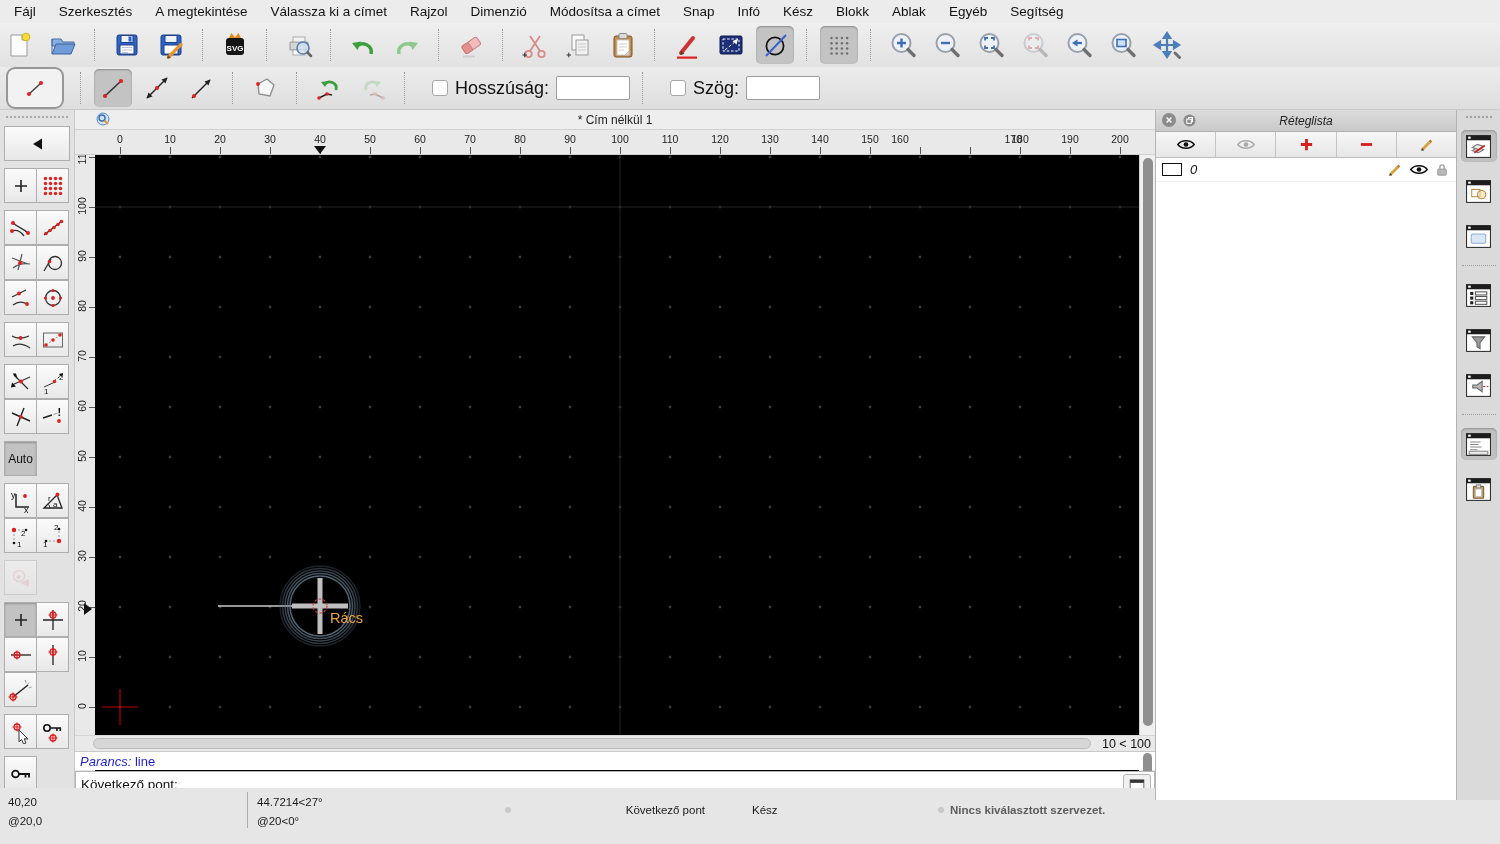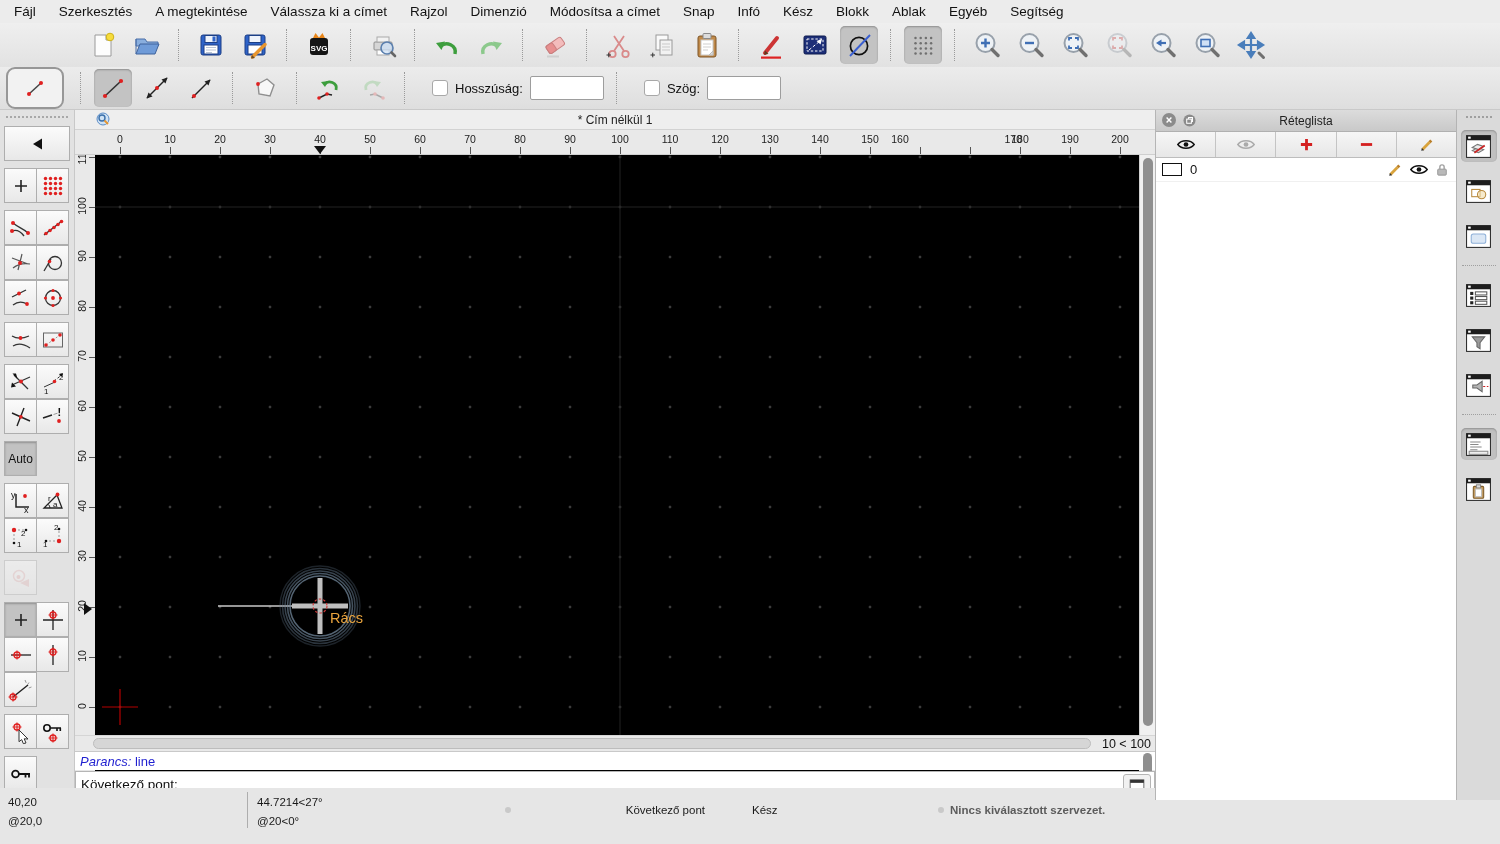--- a/index.html
+++ b/index.html
@@ -4,32 +4,32 @@
 <style>
   html,body{margin:0;padding:0;}
   body{width:1500px;height:844px;font-family:"Liberation Sans","DejaVu Sans",sans-serif;background:#e6e6e6;overflow:hidden;}
   #app{position:relative;width:1500px;height:844px;background:#e6e6e6;}
 
   
   #menubar{position:absolute;left:0;top:0;width:1500px;height:23px;background:#ececec;display:flex;align-items:center;gap:23px;padding-left:14px;font-size:13.5px;color:#111;}
   .menu-item{white-space:nowrap;cursor:default;}
 
   
-  #toolbar-main{position:absolute;left:0;top:23px;width:1500px;height:44px;background:linear-gradient(#efefef,#e2e2e2);display:flex;align-items:center;gap:6px;padding-left:84px;box-sizing:border-box;}
+  #toolbar-main{position:absolute;left:0;top:23px;width:1500px;height:44px;background:linear-gradient(#efefef,#e2e2e2);display:flex;align-items:center;gap:6px;box-sizing:border-box;}
   #toolbar-tool{position:absolute;left:0;top:67px;width:1500px;height:43px;background:linear-gradient(#ececec,#dedede);border-bottom:1px solid #c9c9c9;display:flex;align-items:center;gap:6px;padding-left:6px;box-sizing:border-box;}
   .tb-btn{width:38px;height:38px;border-radius:5px;display:flex;align-items:center;justify-content:center;flex:0 0 auto;}
   .tb-btn svg{width:30px;height:30px;}
   .tb-btn.pressed{background:#c3c3c3;box-shadow:inset 0 1px 2px rgba(0,0,0,.28);}
   .dim{opacity:.4;}
   .tb-sep{width:1px;height:32px;border-left:1px dotted #9a9a9a;margin:0 6px;flex:0 0 auto;}
   .tool-frame{width:54px;height:38px;border:2px solid #979797;border-radius:9px;background:#f2f2f2;display:flex;align-items:center;justify-content:center;flex:0 0 auto;margin-right:4px;}
   .tool-frame svg{width:30px;height:30px;}
   .opt-group{display:flex;align-items:center;gap:7px;margin-left:14px;}
   .checkbox{width:14px;height:14px;border:1px solid #a8a8a8;border-radius:3px;background:#fff;}
-  .opt-label{font-size:13px;color:#111;}
+  .opt-label{font-size:18px;color:#111;}
   .opt-input{width:68px;height:20px;border:1px solid #9d9d9d;background:#fff;border-radius:2px;}
 
   
   #sidebar{position:absolute;left:0;top:110px;width:75px;height:690px;background:#e2e2e2;border-right:1px solid #c8c8c8;box-sizing:border-box;padding:4px 0 0 4px;}
   .sb-gripper{width:62px;height:4px;border-top:2px dotted #a8a8a8;margin:2px 0 4px 2px;}
   .sb-row{display:flex;}
   .sb-gap{height:7px;}
   .sb-btn{width:33px;height:35px;border:1px solid #aeaeae;background:linear-gradient(#fbfbfb,#e8e8e8);display:flex;align-items:center;justify-content:center;box-sizing:border-box;margin-right:-1px;}
   .sb-btn.wide{width:66px;}
   .sb-btn.pressed{background:#c2c2c2;box-shadow:inset 0 1px 2px rgba(0,0,0,.25);}
@@ -67,21 +67,21 @@
   #cmd-dock-btn{position:absolute;right:3px;top:2px;width:26px;height:20px;border:1px solid #b5b5b5;background:#f1f1f1;border-radius:3px;display:flex;align-items:center;justify-content:center;}
 
   
   #statusbar{position:absolute;left:0;top:788px;width:1500px;height:44px;background:#e6e6e6;font-size:11.5px;color:#1a1a1a;}
   .sb-line{position:absolute;white-space:nowrap;}
   #sb-sep{position:absolute;left:247px;top:4px;width:1px;height:36px;background:#adadad;}
   .faint-dot{position:absolute;width:6px;height:6px;border-radius:50%;background:#c9c9c9;}
   #selection-info{color:#5c5c5c;font-weight:600;}
 
   
-  #layer-panel{position:absolute;left:1155px;top:110px;width:301px;height:690px;background:#fff;border-left:1px solid #b5b5b5;box-sizing:border-box;}
+  #layer-panel{position:absolute;left:1155px;top:110px;width:301px;height:690px;background:#fff;border-left:1px solid #b5b5b5;box-sizing:border-box;font-style:italic;}
   #layer-header{height:21px;background:linear-gradient(#dcdcdc,#c9c9c9);border-bottom:1px solid #b0b0b0;display:flex;align-items:center;position:relative;}
   #layer-title{width:100%;text-align:center;font-size:12px;color:#222;}
   .hdr-btn{position:absolute;top:3px;width:14px;height:14px;border-radius:50%;background:#8b8b8b;display:flex;align-items:center;justify-content:center;}
   #layer-close{left:6px;}
   #layer-undock{left:26px;background:none;}
   #layer-toolbar{height:25px;display:flex;border-bottom:1px solid #bdbdbd;background:linear-gradient(#f6f6f6,#e7e7e7);}
   .lt-btn{flex:1;display:flex;align-items:center;justify-content:center;border-right:1px solid #c4c4c4;}
   .lt-btn:last-child{border-right:none;}
   .layer-row{height:23px;display:flex;align-items:center;padding:0 6px;border-bottom:1px solid #f0f0f0;position:relative;}
   .layer-swatch{width:18px;height:11px;background:#fff;border:1.5px solid #111;margin-right:8px;}

